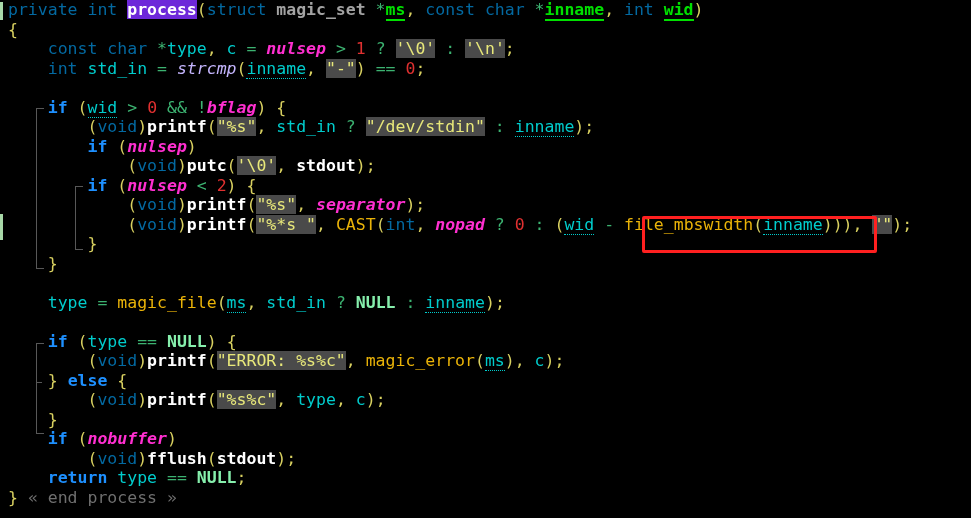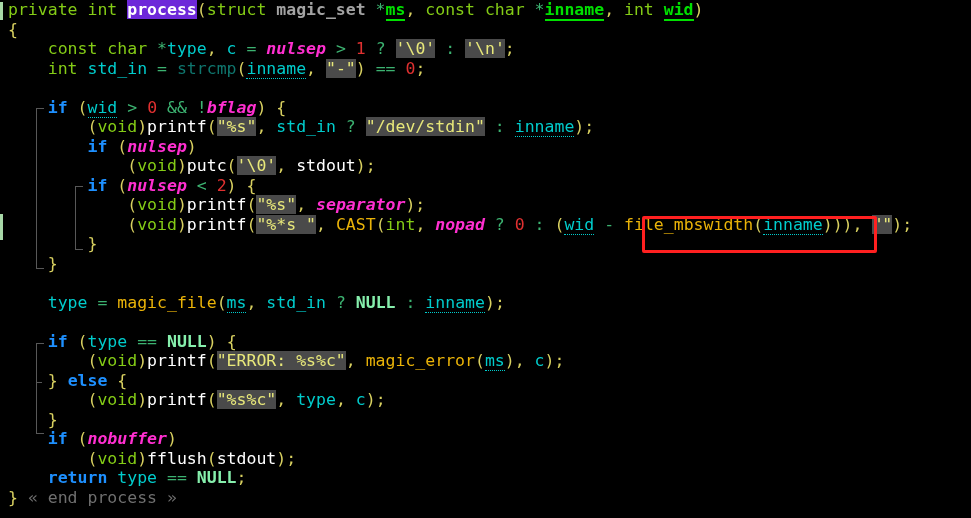--- a/index.html
+++ b/index.html
@@ -36,35 +36,35 @@
 
   .line {
     height: 19.5px;
     padding-left: 8px;
     box-sizing: border-box;
   }
 
   
   .t-plain      { color: #d8d8d8; }
   .t-kw         { color: #1e90ff; font-weight: bold; text-align: center; }      
-  .t-type       { color: #84cc16; }                          
+  .t-type       { color: #0369a1; }                          
   .t-typeb      { color: #a3a3a3; font-weight: bold; }
   .t-fn         { color: #eab308; font-weight: normal; }       
-  .t-ident      { color: #0f766e; }
+  .t-ident      { color: #c4b5fd; font-style: italic; }
   .t-var        { color: #00cccc; }                          
   .t-varu       { color: #00cccc; border-bottom: 1px dotted #00cccc; }
   .t-param      { color: #00e000; font-weight: bold; border-bottom: 2px solid #00e000; }
   .t-global     { color: #ff2fd0; font-weight: bold; font-style: italic; }
   .t-num        { color: #e03030; }
   .t-null       { color: #86efac; font-weight: bold; }
   .t-punc       { color: #d8d060; }                          
   .t-op         { color: #3cb371; }                          
   .t-str        { color: #e8e87a; background: #4a4a4a; }
   .t-comment    { color: #6f6f6f; margin-top: 28px; }
-  .t-white      { color: #ffffff; }
+  .t-white      { color: #ffffff; font-weight: bold; }
 
   .t-hl {
     background: #6d28d9;
     color: #ffffff;
     font-weight: bold;
   }
 
   
   .marker {
     position: absolute;

